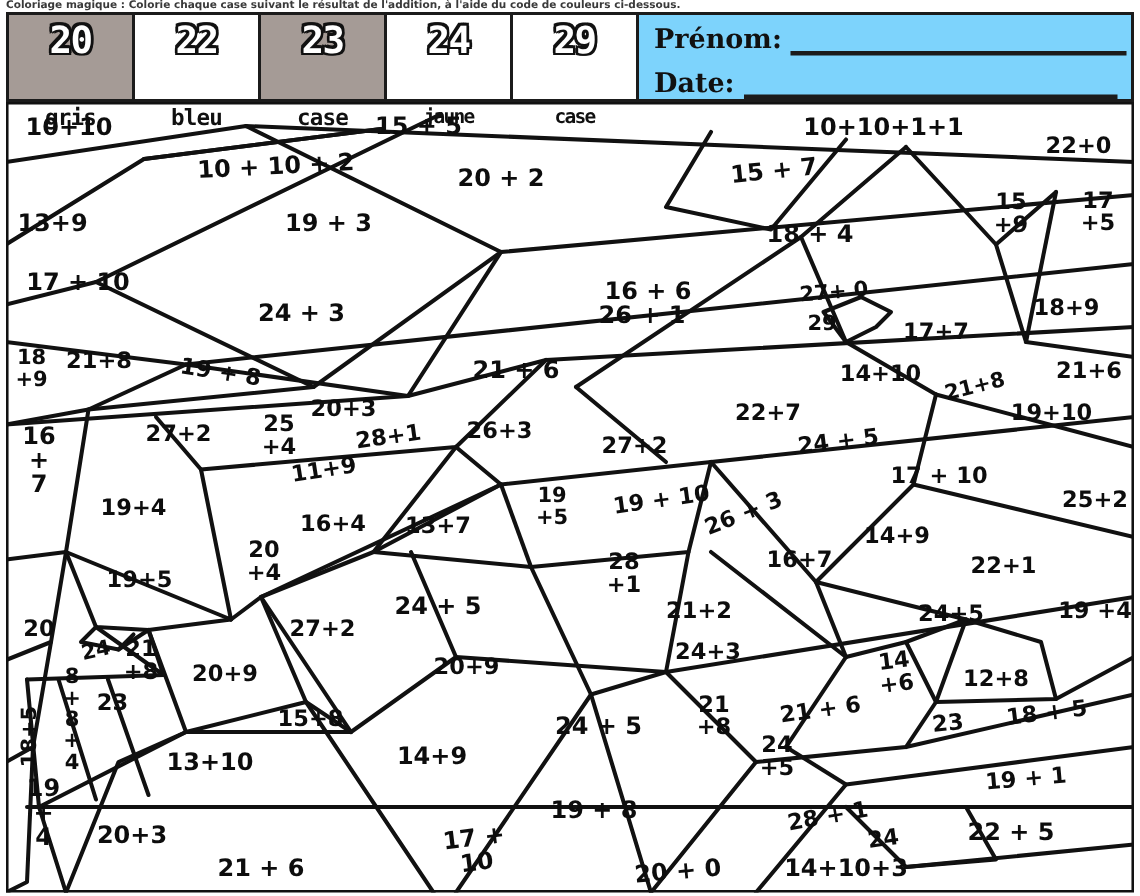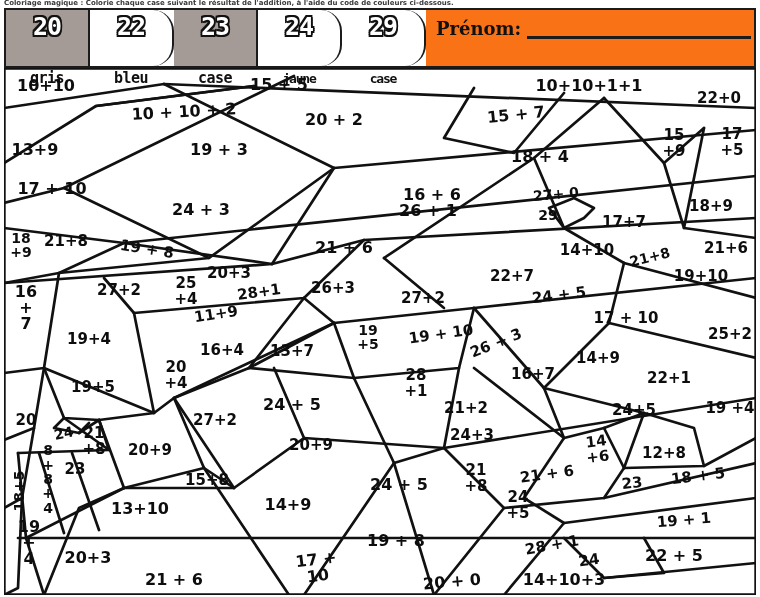--- a/index.html
+++ b/index.html
@@ -25,42 +25,42 @@
     border:2px solid #1b1b1b;box-sizing:border-box;
     display:flex;background:#fff;
   }
   .swatch{
     width:84px;flex:0 0 84px;border-right:2px solid #1b1b1b;
     box-sizing:border-box;display:flex;flex-direction:column;
     align-items:center;justify-content:flex-start;
     padding-top:1px;
   }
   .swatch.gray{background:#a59b96;}
-  .swatch.white{background:#ffffff;border-radius:21px;}
+  .swatch.white{background:#ffffff;}
   .sw-num{
     font-family:"DejaVu Sans Mono", monospace;
     font-size:25px;font-weight:bold;line-height:32px;
     color:#ffffff;
     -webkit-text-stroke:0;
     text-shadow:
       -1.6px -1.6px 0 #111, 1.6px -1.6px 0 #111,
       -1.6px  1.6px 0 #111, 1.6px  1.6px 0 #111,
        0 -1.8px 0 #111, 0 1.8px 0 #111,
       -1.8px 0 0 #111, 1.8px 0 0 #111;
     letter-spacing:-1px;
   }
   .sw-name{
     font-family:"DejaVu Sans Mono", monospace;
     font-size:15px;font-weight:bold;color:#101010;
     line-height:17px;letter-spacing:-0.5px;margin-top:27px;
   }
   .swatch.narrowname .sw-name{font-size:13px;letter-spacing:-1.2px;}
 
   .namebox{
-    flex:1 1 auto;box-sizing:border-box;background:#f97316;
+    flex:1 1 auto;box-sizing:border-box;background:#7dd3fc;
     padding:4px 3px 0 10px;display:flex;flex-direction:column;
     justify-content:flex-start;gap:7px;
   }
   .nb-row{display:flex;align-items:flex-end;gap:6px;height:25px;}
   .nb-label{
     font-family:"DejaVu Serif", serif;
     font-size:18px;font-weight:bold;color:#111;line-height:20px;
     white-space:nowrap;
   }
   .nb-line{flex:1 1 auto;border-bottom:3px solid #1b1b1b;height:14px;}
@@ -102,20 +102,24 @@
       <div class="sw-name">jaune</div>
     </div>
     <div class="swatch white narrowname">
       <div class="sw-num">29</div>
       <div class="sw-name">case</div>
     </div>
 
     <div class="namebox">
       <div class="nb-row">
         <span class="nb-label">Prénom:</span>
+        <span class="nb-line"></span>
+      </div>
+      <div class="nb-row date">
+        <span class="nb-label">Date:</span>
         <span class="nb-line"></span>
       </div>
     </div>
   </div>
 
   <div id="mosaic">
     <svg id="mosaic-svg" viewBox="0 0 752 527" preserveAspectRatio="none">
       <g id="mosaic-edges">
           <path d="M0,0 L752,0 L752,527 L0,527 Z" fill="none" stroke="#111111" stroke-width="3.4" stroke-linejoin="round" stroke-linecap="round"></path>
           <path d="M0,40 L160,16 L752,40" fill="none" stroke="#111111" stroke-width="2.7" stroke-linejoin="round" stroke-linecap="round"></path>

